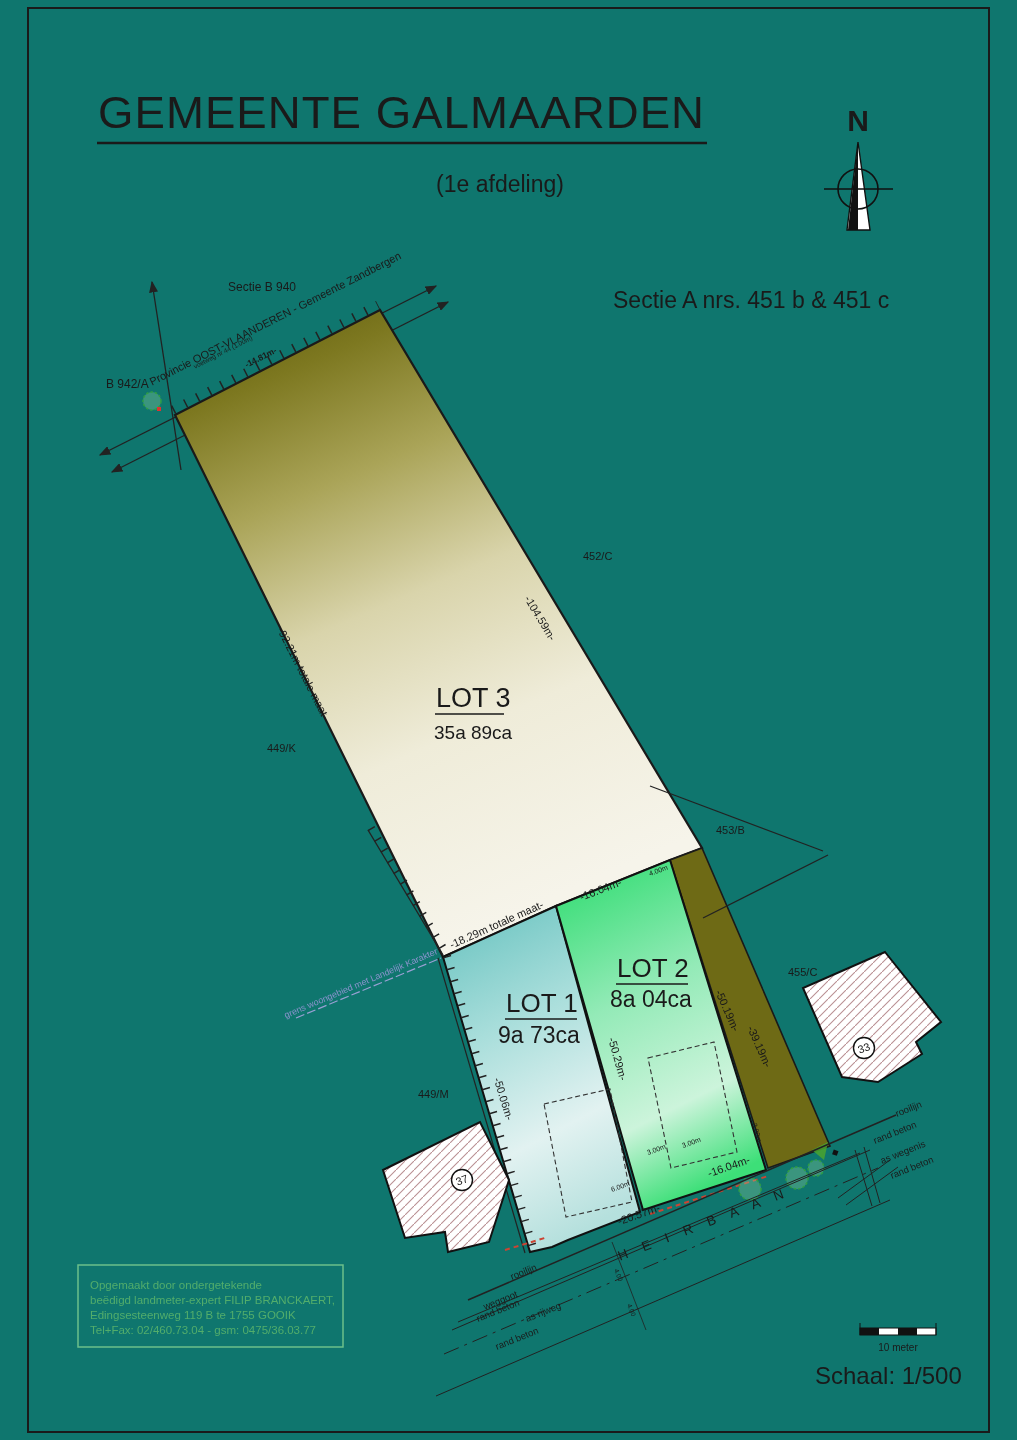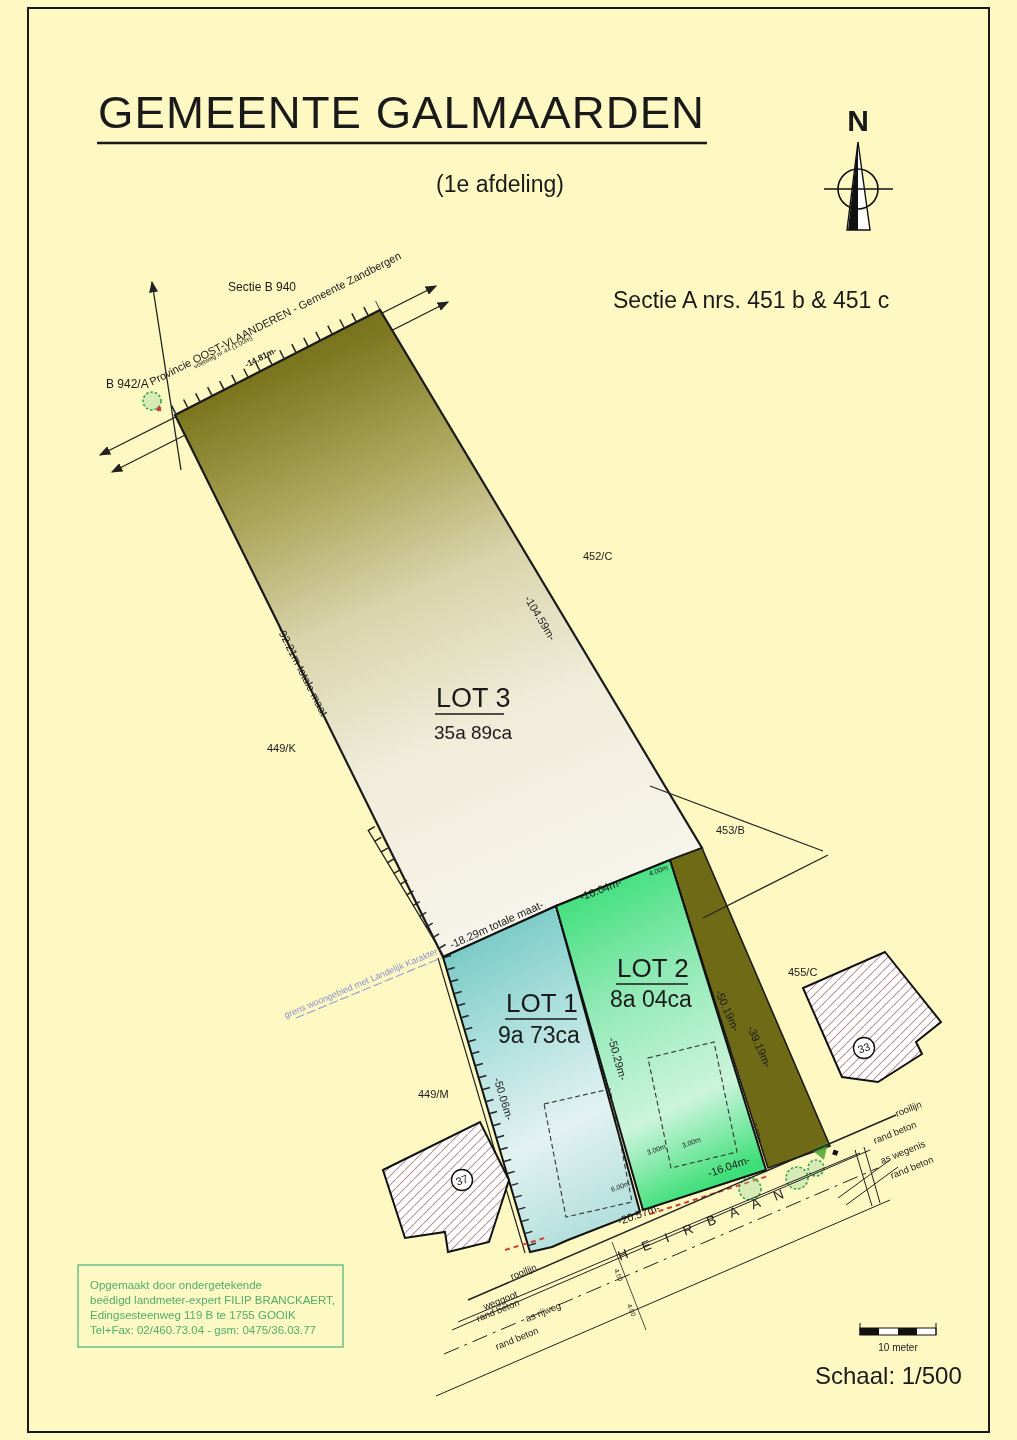--- a/index.html
+++ b/index.html
@@ -1,16 +1,16 @@
 <!DOCTYPE html>
 <html><head>
 <meta charset="utf-8">
 <style>
   html,body{margin:0;padding:0;background:#ffffff;}
-  .sheet{position:relative;width:1017px;height:1440px;background:#fef9c3;overflow:hidden;
+  .sheet{position:relative;width:1017px;height:1440px;background:#0f766e;overflow:hidden;
          font-family:"Liberation Sans", sans-serif;}
   svg{position:absolute;left:0;top:0;}
   text{font-family:"Liberation Sans", sans-serif;fill:#1a1a1a;}
   .olv{fill:#b3a035;}
   .red{fill:#e62129;}
   .blue{fill:#8a93cd;}
   .grn{fill:#52ad6b;}
 </style>
 </head>
 <body>

